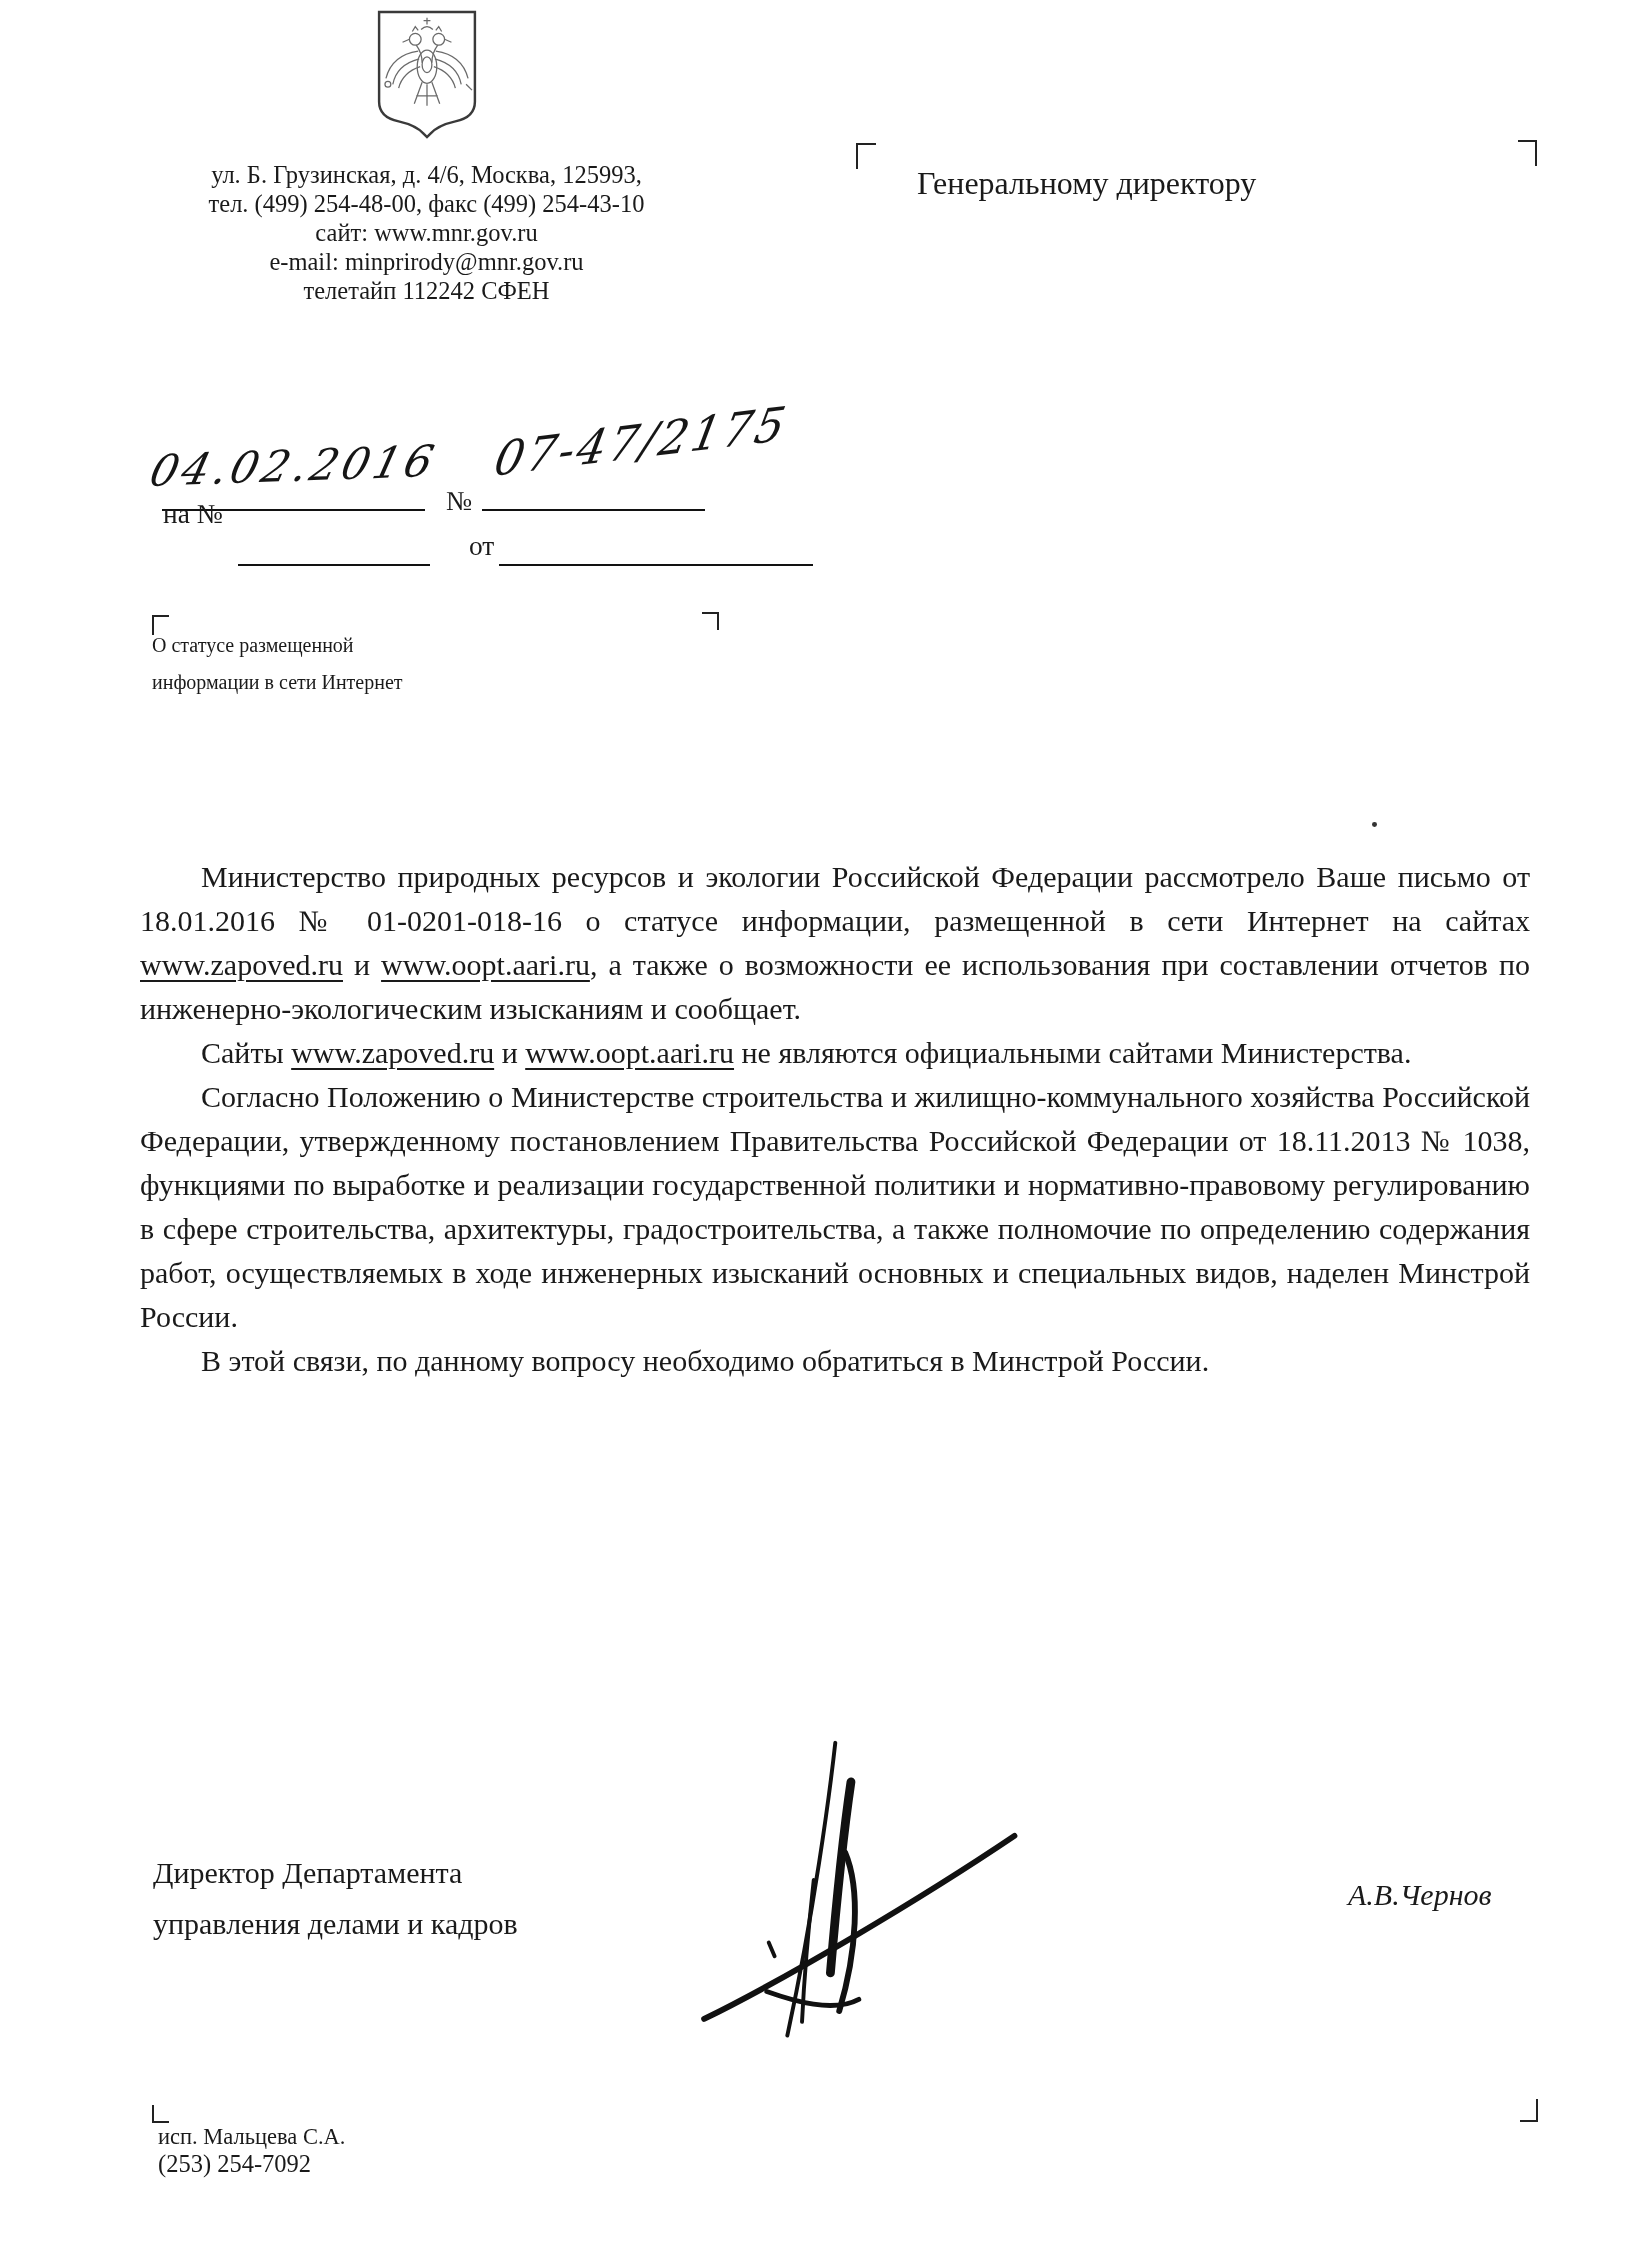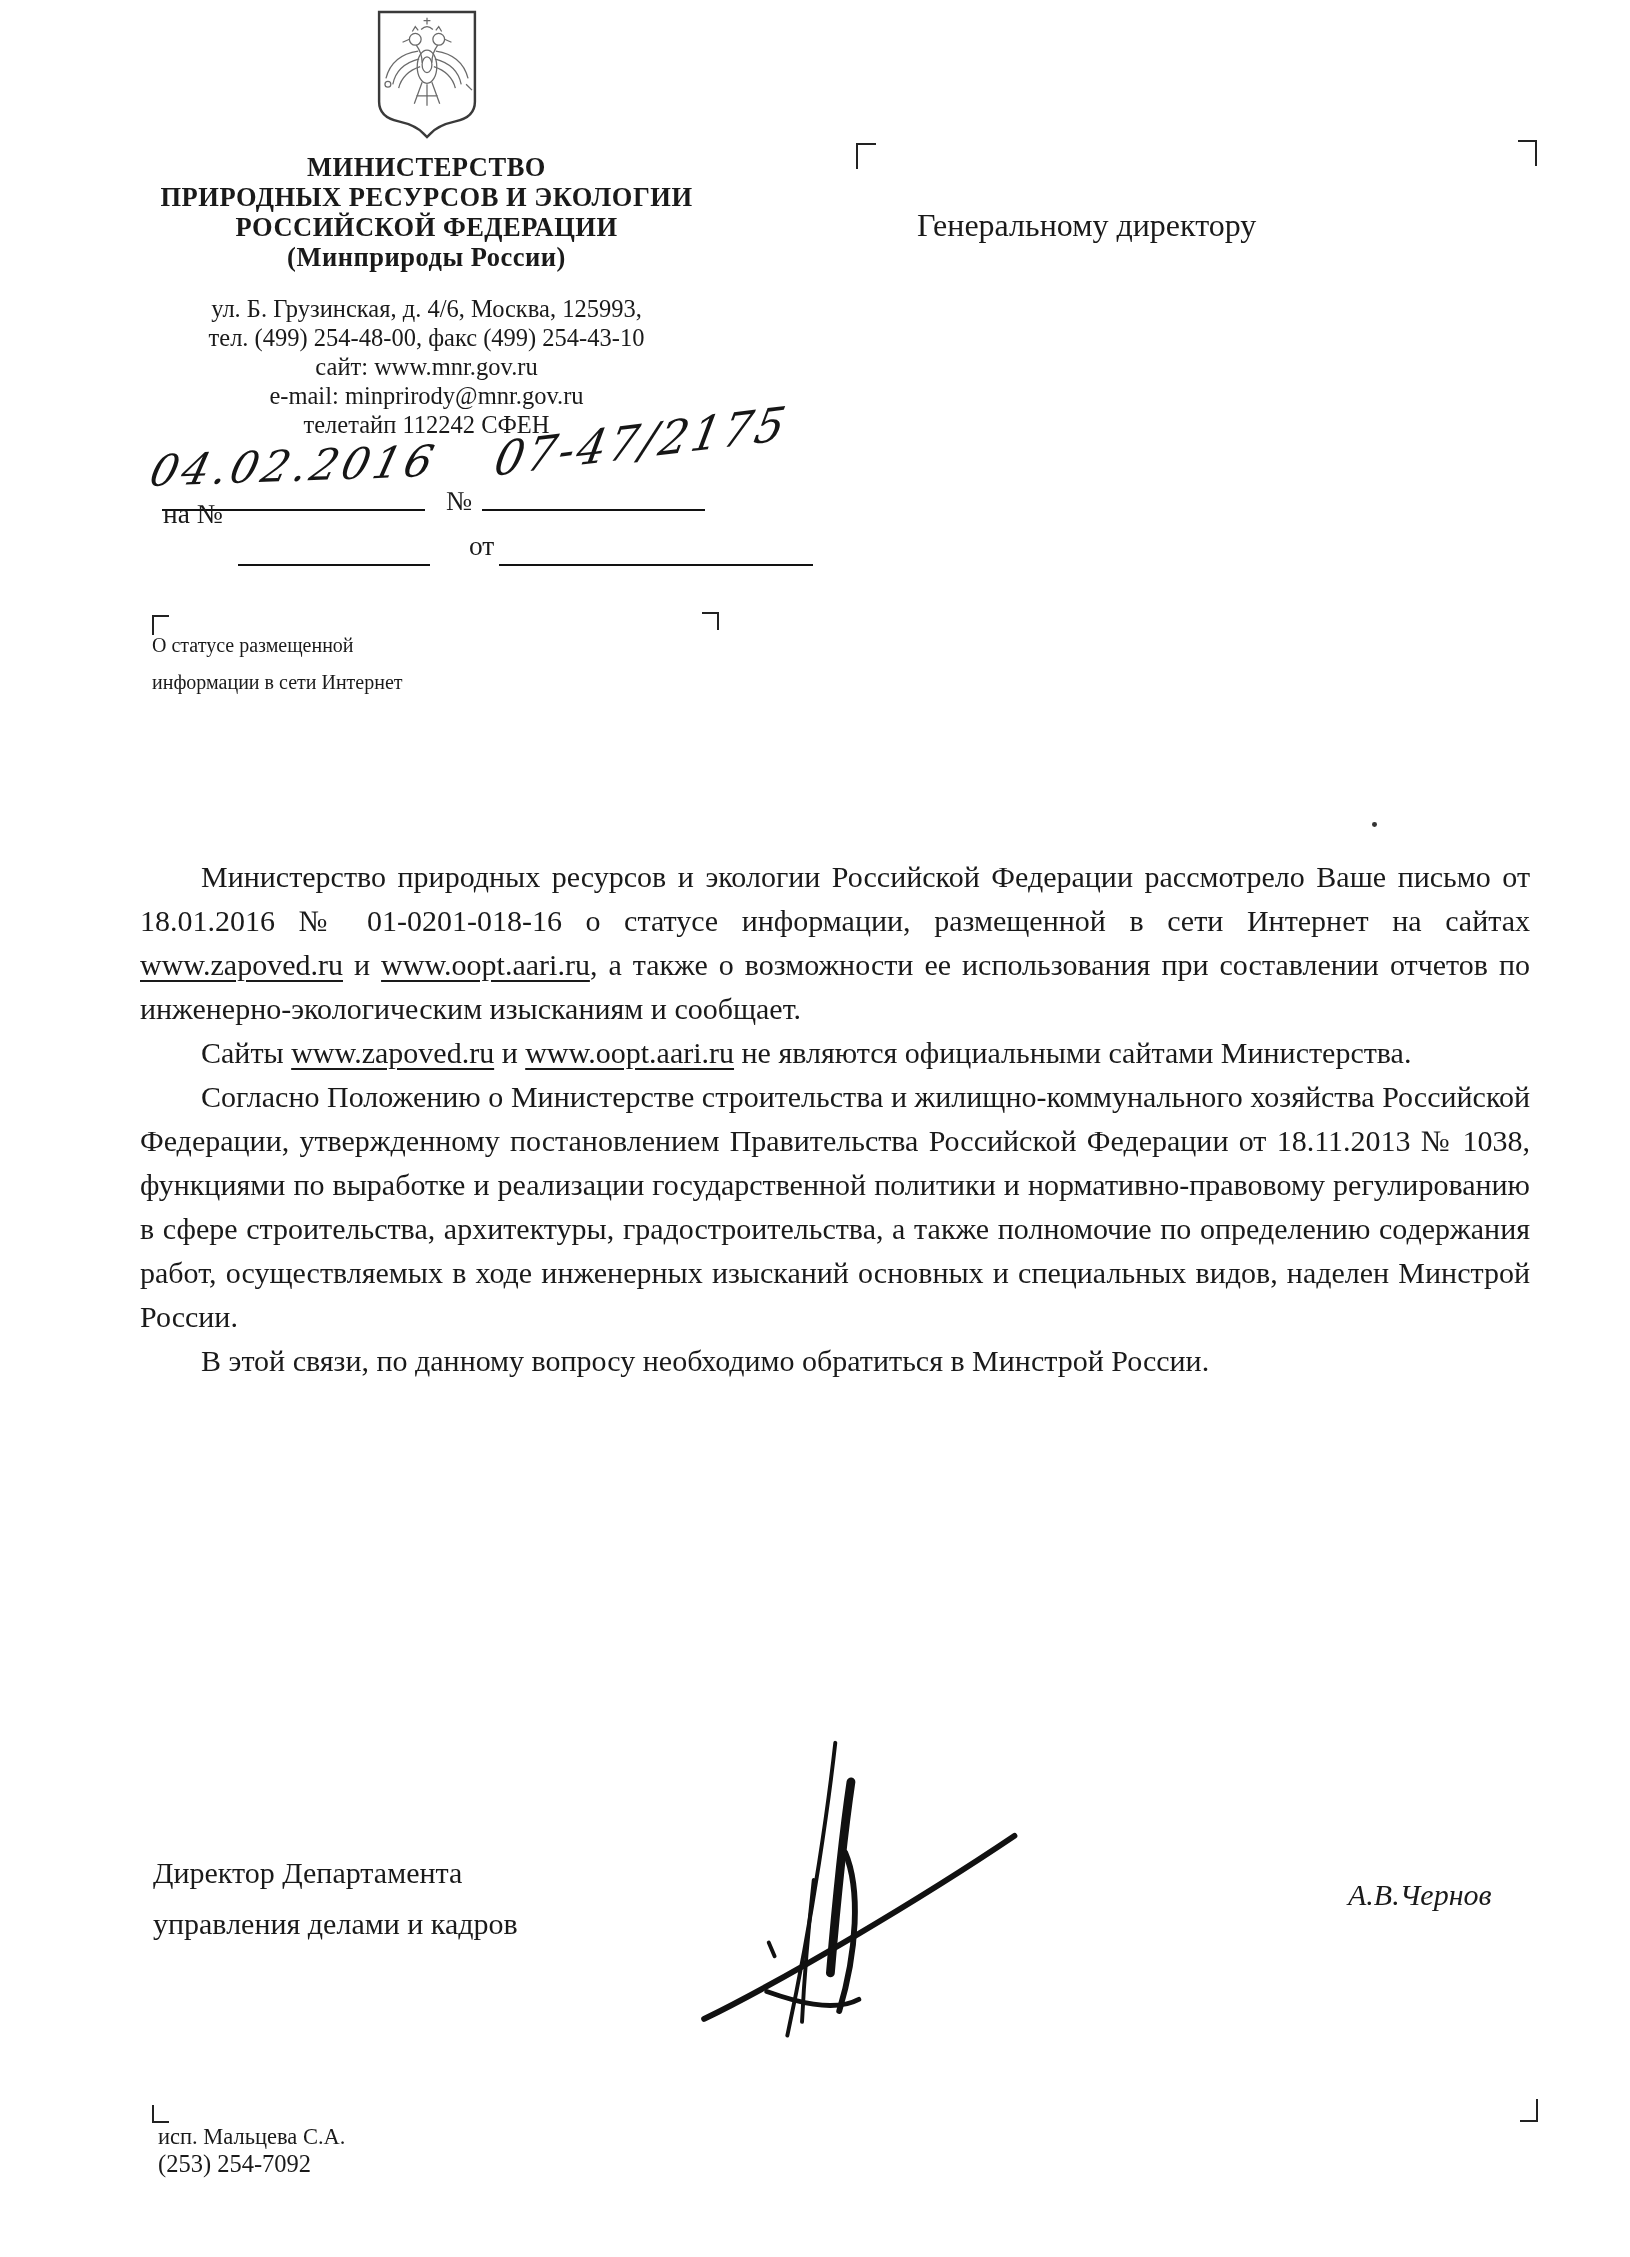--- a/index.html
+++ b/index.html
@@ -33,21 +33,21 @@
     transform: rotate(-2deg) skewX(-16deg); transform-origin: left bottom; z-index: 2;
   }
   .hand-num {
     left: 490px; top: 433px; font-size: 46px; letter-spacing: 2.9px;
     transform: rotate(-7deg) skewX(-18deg); transform-origin: left bottom; z-index: 2;
   }
   .rule { border-top: 2px solid #121212; height: 0; }
   .req-label { font-size: 27.4px; line-height: 29px; }
 
   
-  .recipient { left: 917px; top: 165px; font-size: 32px; white-space: nowrap; margin-top: 42px; }
+  .recipient { left: 917px; top: 165px; font-size: 32px; white-space: nowrap; }
 
   
   .mark { width: 19.6px; height: 25.5px; }
   .mark-tl { border-top: 2px solid #222; border-left: 2px solid #222; }
   .mark-tr { border-top: 2px solid #222; border-right: 2px solid #222; }
   .mark-bl { border-bottom: 2px solid #222; border-left: 2px solid #222; }
   .mark-br { border-bottom: 2px solid #222; border-right: 2px solid #222; }
 
   
   .subject { left: 152px; top: 627px; font-size: 20px; line-height: 37px; }
@@ -99,26 +99,20 @@
         <path d="M64,52 Q87,58 91,78"></path>
         <path d="M63,60 Q81,66 85,82"></path>
 
         <circle cx="16" cy="78" r="3"></circle>
         <path d="M96,78 l6,6"></path>
 
         <path d="M51,76 L43,98 M56,78 L56,100 M61,76 L69,98 M45,90 h22"></path>
       </g>
     </svg>
 
-    <div class="ministry">
-        <div>МИНИСТЕРСТВО</div>
-        <div>ПРИРОДНЫХ РЕСУРСОВ И ЭКОЛОГИИ</div>
-        <div>РОССИЙСКОЙ ФЕДЕРАЦИИ</div>
-        <div>(Минприроды России)</div>
-      </div>
     <div class="address">
         <div>ул. Б. Грузинская, д. 4/6, Москва, 125993,</div>
         <div>тел. (499) 254-48-00, факс (499) 254-43-10</div>
         <div>сайт: www.mnr.gov.ru</div>
         <div>e-mail: minprirody@mnr.gov.ru</div>
         <div>телетайп 112242 СФЕН</div>
       </div>
   </div>
 
   <div class="abs hand hand-date">04.02.2016</div>

